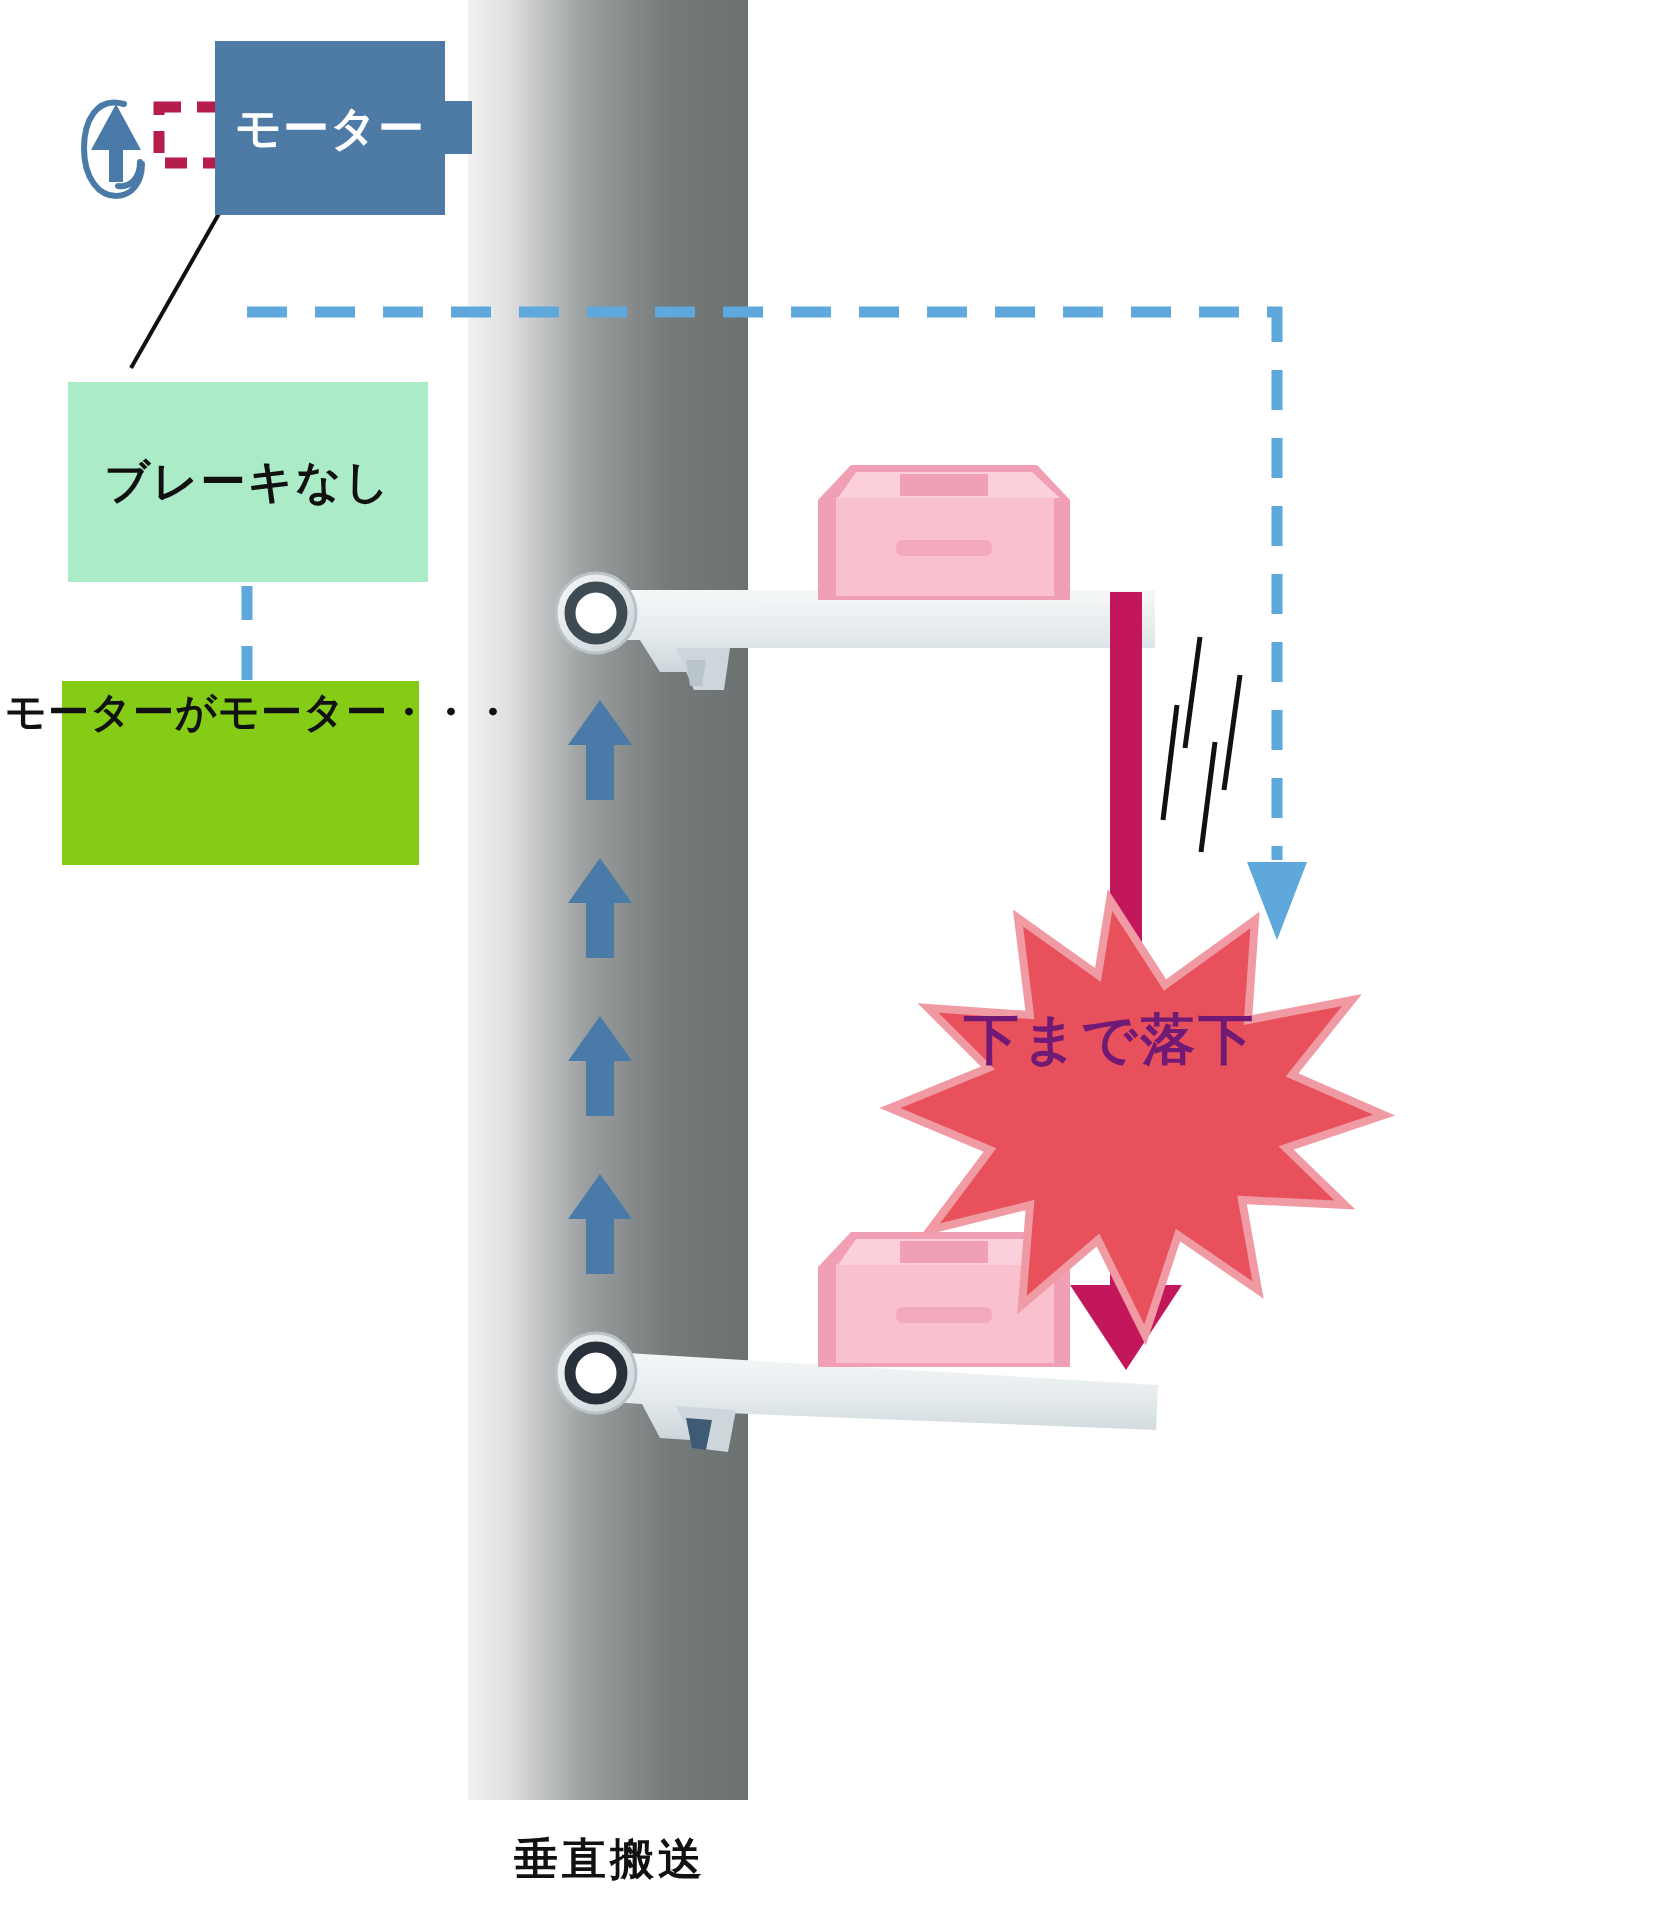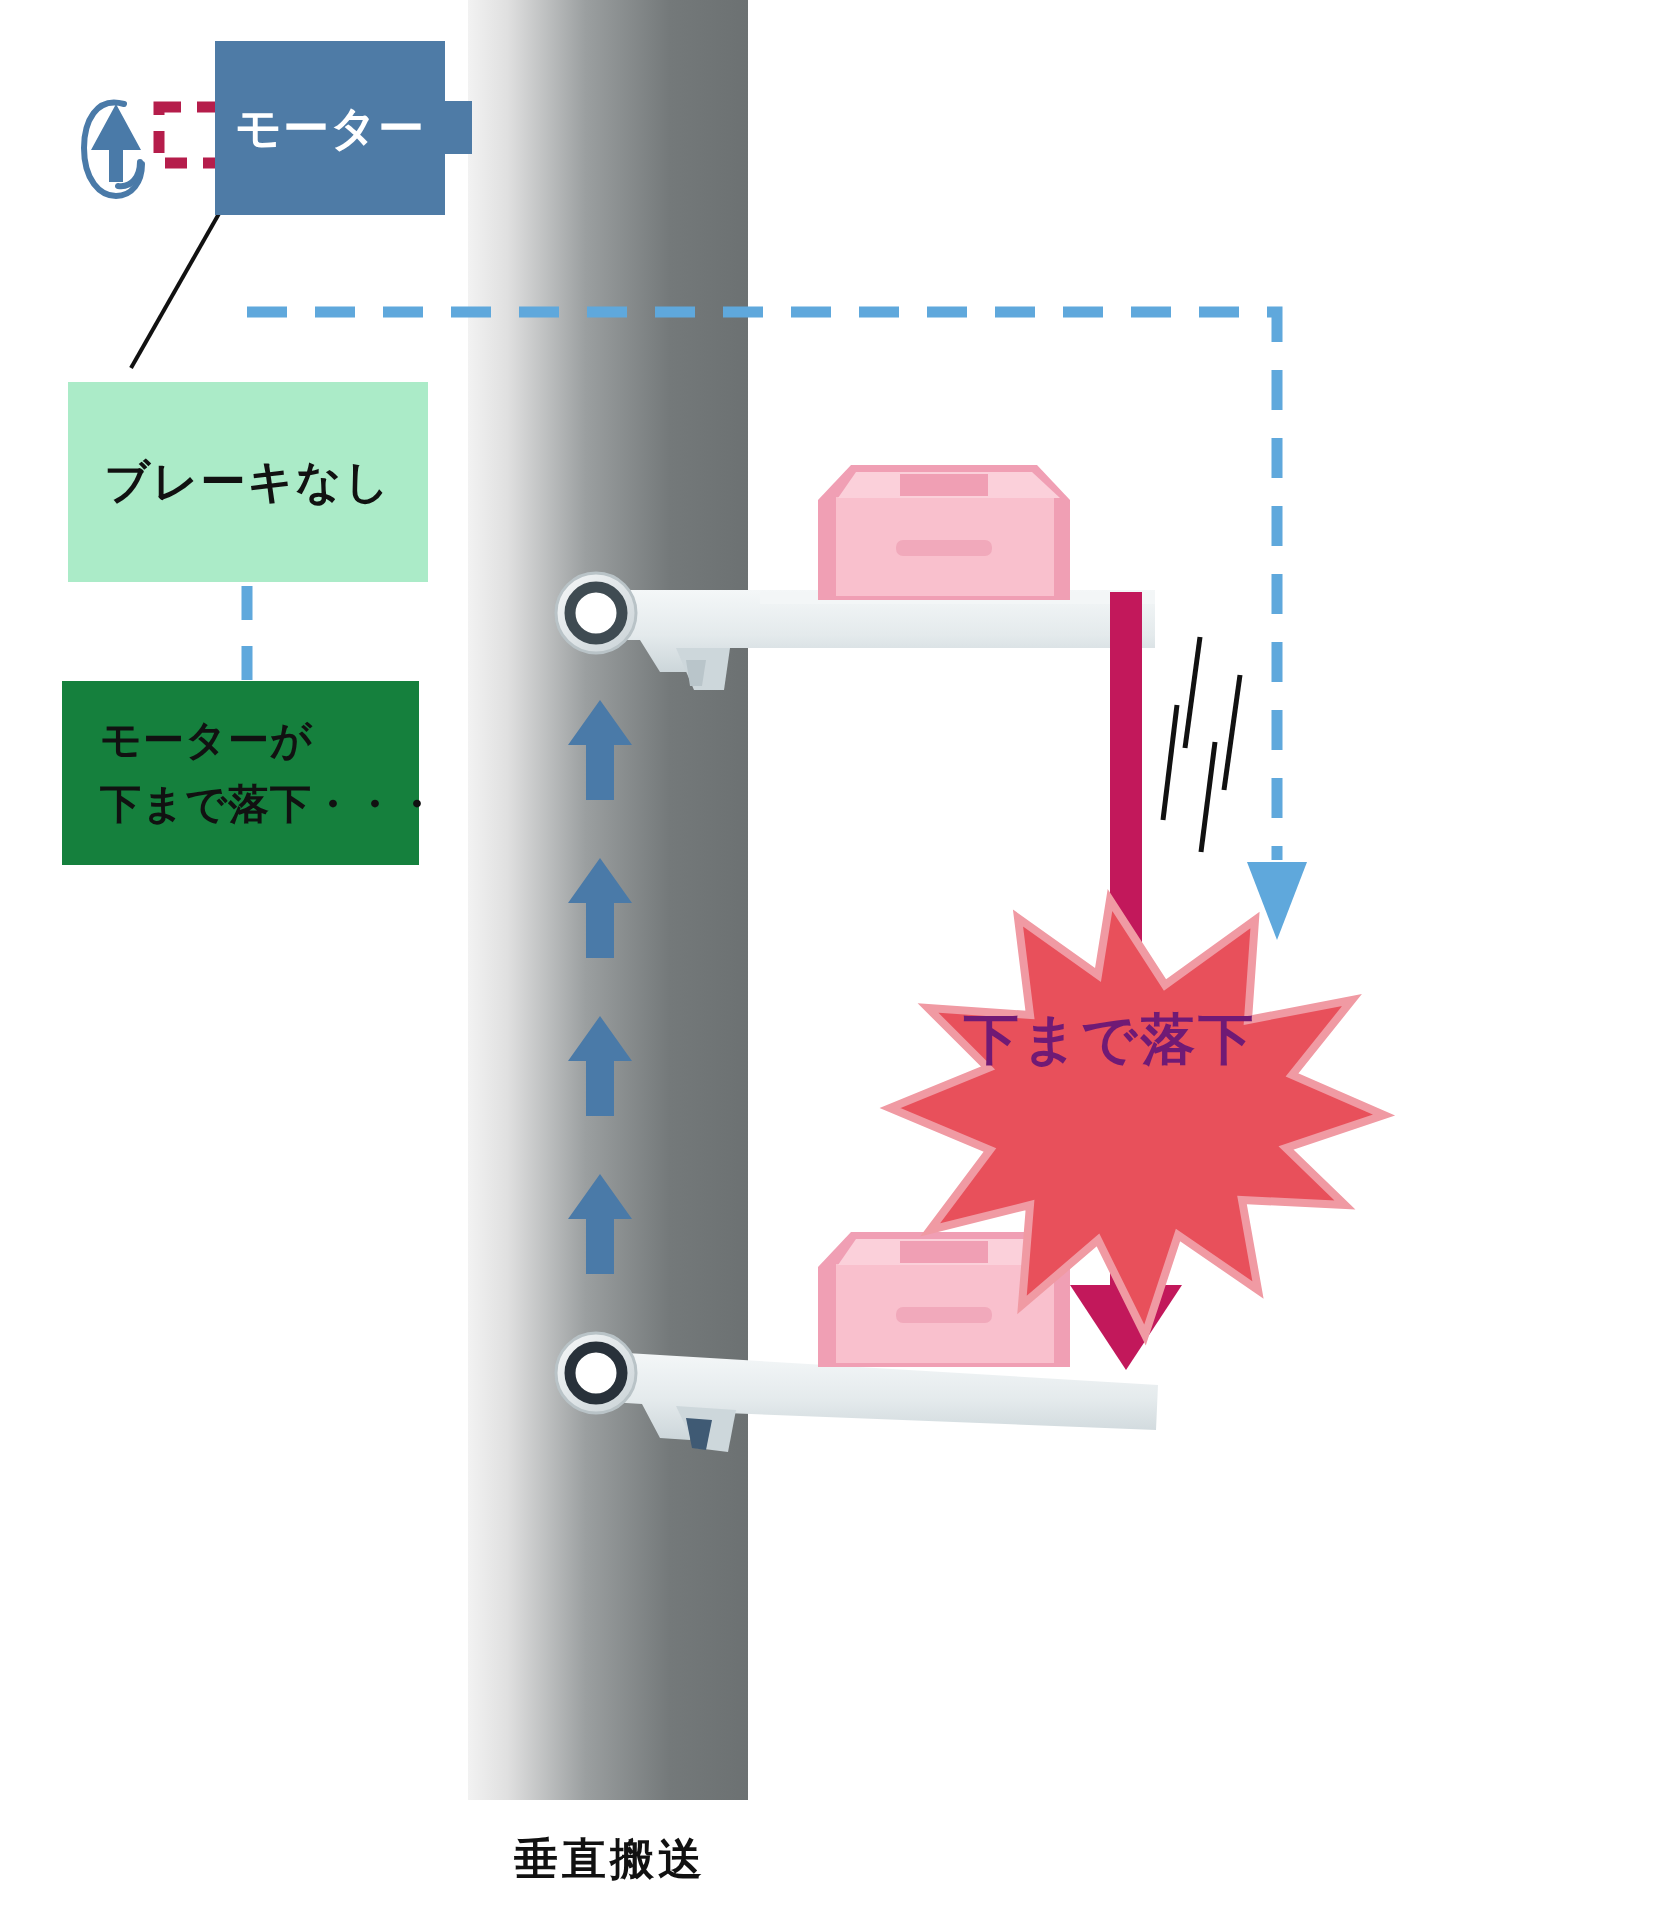--- a/index.html
+++ b/index.html
@@ -12,21 +12,21 @@
       background:#4e7ba6;display:flex;align-items:center;justify-content:center;}
   .motor-label{color:#ffffff;font-size:46px;font-weight:bold;letter-spacing:1px;
       white-space:nowrap;line-height:1;}
   .motor-shaft{position:absolute;left:443px;top:101px;width:29px;height:53px;background:#4e7ba6;}
 
   .green-box{position:absolute;left:68px;top:355px;width:360px;height:200px;
       background:#abebc8;display:flex;align-items:center;justify-content:center;margin-top:27px;}
   .green-label{color:#111;font-size:45px;font-weight:bold;letter-spacing:2px;white-space:nowrap;}
 
   .blue-box{position:absolute;left:62px;top:681px;width:357px;height:184px;
-      background:#15803d;display:flex;flex-direction:column;align-items:flex-start;
+      background:#84cc16;display:flex;flex-direction:row;align-items:flex-start;
       justify-content:center;padding-left:38px;box-sizing:border-box;}
   .blue-line{color:#111;font-size:41px;font-weight:bold;letter-spacing:1px;
       white-space:nowrap;line-height:1.55;}
 
   .burst-label{position:absolute;left:900px;top:1000px;width:420px;height:80px;
       display:flex;align-items:center;justify-content:center;
       color:#701a75;font-size:55px;font-weight:bold;letter-spacing:3px;white-space:nowrap;}
 
   .caption{position:absolute;left:0;top:1818px;width:1220px;text-align:center;
       color:#111;font-size:44px;font-weight:bold;letter-spacing:4px;margin-top:12px;}
@@ -154,20 +154,20 @@
   <div class="motor-box">
     <span class="motor-label">モーター</span>
   </div>
 
   <div class="green-box">
     <span class="green-label">ブレーキなし</span>
   </div>
 
   <div class="blue-box">
     <span class="blue-line">モーターが</span>
-    <span class="blue-line">下まで落下・・・</span>
+    <span class="blue-line">モーター・・・</span>
   </div>
 
   <div class="burst-label">下まで落下</div>
 
   <div class="caption">垂直搬送</div>
 
 </div>
 
 </body></html>

